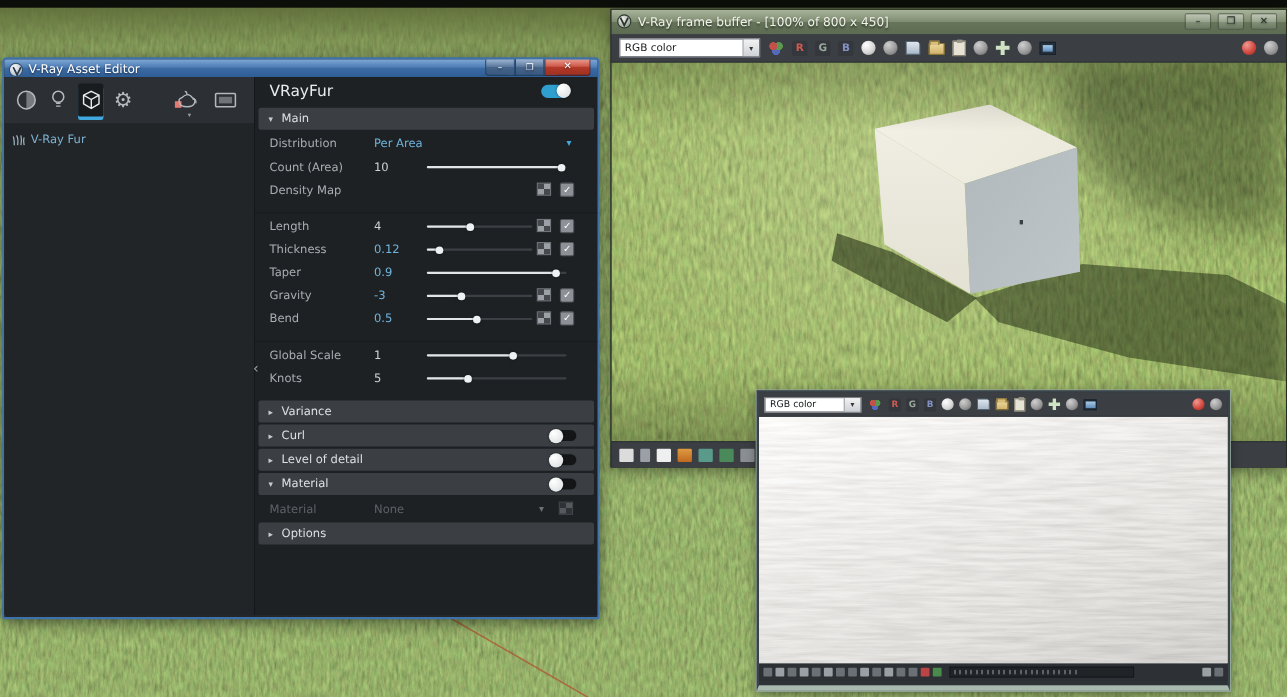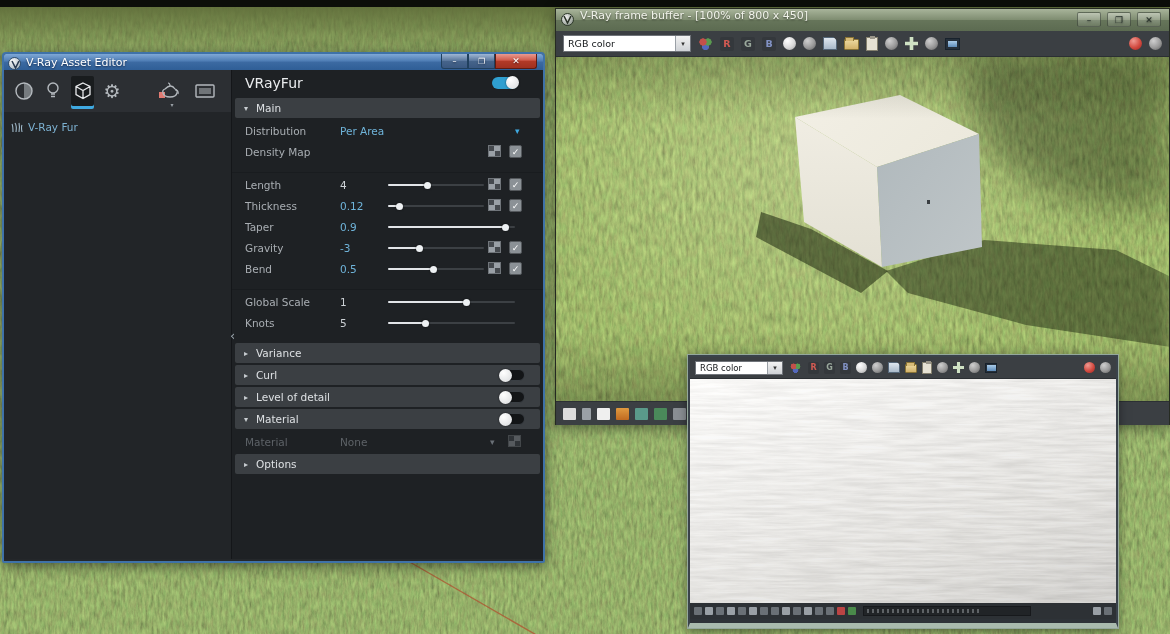--- a/index.html
+++ b/index.html
@@ -76,21 +76,21 @@
         background:radial-gradient(circle at 35% 30%, #ffffff, #d8dadc); box-shadow:0 0 2px rgba(0,0,0,.7); }
   .toggle.on .tknob { right:-1px; }
   .toggle.off .tknob { left:-1px; }
   .head-toggle { margin-left:auto; margin-right:12px; }
   .sec-toggle { margin-left:auto; margin-right:6px; }
 
   
   .vfb { position:absolute; left:555px; top:8px; width:615px; height:417px; z-index:10;
         background:#3a3e42; border:1px solid #262b22; box-shadow:0 3px 12px rgba(0,0,0,.45); }
   .vfb-title { height:22px; background:linear-gradient(#a8b49a,#7e8c70 50%,#66755a 52%,#5c6b51);
-        display:flex; padding-left:24px; color:#f1f3ea; font-size:11px;
+        display:flex; align-items:center; padding-left:24px; color:#f1f3ea; font-size:11px;
         text-shadow:0 1px 2px rgba(0,0,0,.55); position:relative; }
   .vfb-logo { position:absolute; left:5px; top:4px; width:13px; height:13px; border-radius:50%;
         background:radial-gradient(circle at 35% 30%, #f2f2f2, #9aa29a 75%); border:1px solid #2f3a2c; }
   .vfb-logo svg, .ae-logo svg { display:block; }
   .g-btns { position:absolute; right:8px; top:3px; display:flex; gap:6px; }
   .gb { width:24px; height:15px; border:1px solid rgba(40,50,38,.55); border-radius:2px;
         background:linear-gradient(rgba(255,255,255,.35),rgba(255,255,255,.08)); color:#26302а;
         color:#26302a; font-size:9px; display:flex; align-items:center; justify-content:center; }
   .toolbar { background:#3b3f43; display:flex; align-items:center; border-bottom:1px solid #2b2f33; }
   .vfb-toolbar { height:26px; padding:0 7px; gap:7px; }
@@ -343,20 +343,28 @@
         <span class="arr">▾</span>
         <span>Main</span>
       </div>
 
       <div class="prow">
         <span>Distribution</span>
         <span class="pvalue mod">Per Area</span>
         <span class="ddch">▾</span>
       </div>
       <div class="prow">
+        <span>Count (Area)</span>
+        <span class="pvalue">10</span>
+        <span class="slider long">
+          <span class="sfill" style="width: 97%;"></span>
+          <span class="sknob" style="left: 97%;"></span>
+        </span>
+      </div>
+      <div class="prow">
         <span>Density Map</span>
         <span class="mapicon"></span>
         <span class="cbox">✓</span>
       </div>
 
       <div class="pgap"></div>
 
       <div class="prow">
         <span>Length</span>
         <span class="pvalue">4</span>

